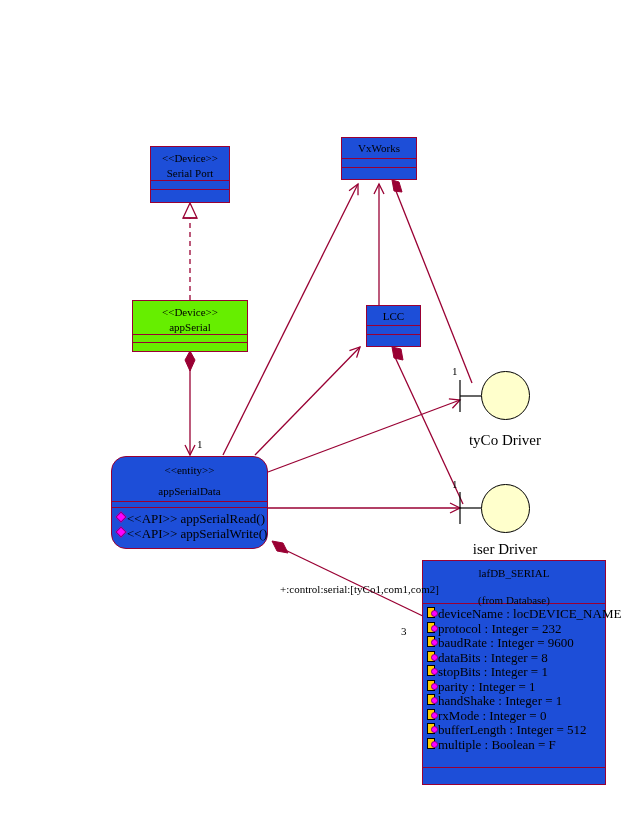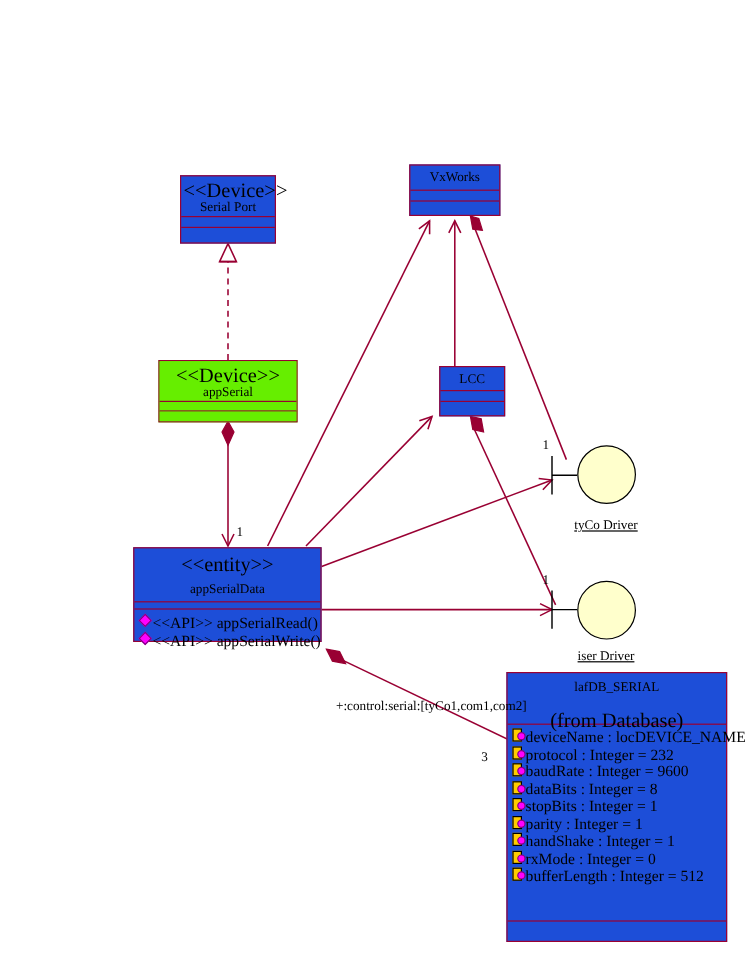--- a/index.html
+++ b/index.html
@@ -43,21 +43,21 @@
   }
   .cls-name {
     text-align: center;
     font-size: 11px;
     color: #000000;
     line-height: 15px;
     padding: 4px 2px 5px 2px;
   }
   .cls-stereo {
     display: block;
-    font-size: 17px;
+    font-size: 11px;
   }
   .cls-title {
     display: block;
     font-size: 11px;
   }
   .empty-comp {
     height: 9px;
   }
   
   .uml-class.green {
@@ -119,26 +119,25 @@
   .iface-circle {
     position: absolute;
     border-radius: 50%;
     background: #ffffcc;
     border: 1.2px solid #000000;
     box-sizing: border-box;
     z-index: 4;
   }
   .iface-label {
     position: absolute;
-    font-size: 11px;
+    font-size: 15px;
     color: #000000;
     white-space: nowrap;
     text-align: center;
     z-index: 6;
-    text-decoration: underline;
   }
   .edge-label {
     position: absolute;
     font-size: 11px;
     color: #000000;
     white-space: nowrap;
     z-index: 6;
   }
   .mult {
     position: absolute;
@@ -258,21 +257,21 @@
   </div>
 
   <div class="uml-class" style="left:352px; top:305px; width:55px; height:42px;margin-left:14px;">
     <div class="compartment cls-name" style="height:20px; padding-top:3px;">
       <span class="cls-title">LCC</span>
     </div>
     <div class="compartment empty-comp"></div>
     <div class="compartment last empty-comp"></div>
   </div>
 
-  <div class="uml-class" style="left:111px; top:456px; width:157px; height:79px;">
+  <div class="uml-class" style="left:111px; top:456px; width:157px; height:93px;border-radius:15px;">
     <div class="compartment cls-name" style="height:45px; padding-top:6px;">
       <span class="cls-stereo">&lt;&lt;entity&gt;&gt;</span>
       <span class="cls-title" style="display:block; margin-top:6px;">appSerialData</span>
     </div>
     <div class="compartment" style="height:6px;"></div>
     <div class="compartment last member-list">
       <div class="member">
         <span class="ico op"></span>
         <span class="mtext">&lt;&lt;API&gt;&gt; appSerialRead()</span>
       </div>
@@ -318,20 +317,24 @@
         <span class="mtext">handShake : Integer = 1</span>
       </div>
       <div class="member">
         <span class="ico attr"></span>
         <span class="mtext">rxMode : Integer = 0</span>
       </div>
       <div class="member">
         <span class="ico attr"></span>
         <span class="mtext">bufferLength : Integer = 512</span>
       </div>
+      <div class="member">
+        <span class="ico attr"></span>
+        <span class="mtext">multiple : Boolean = F</span>
+      </div>
     </div>
     <div class="compartment last" style="height:15px;"></div>
   </div>
 
   <div class="iface-circle" style="left:481px; top:371px; width:49px; height:49px;"></div>
   <div class="iface-label" style="left:455px; top:432px; width:100px;">tyCo Driver</div>
 
   <div class="iface-circle" style="left:481px; top:484px; width:49px; height:49px;"></div>
   <div class="iface-label" style="left:455px; top:541px; width:100px;">iser Driver</div>
 

